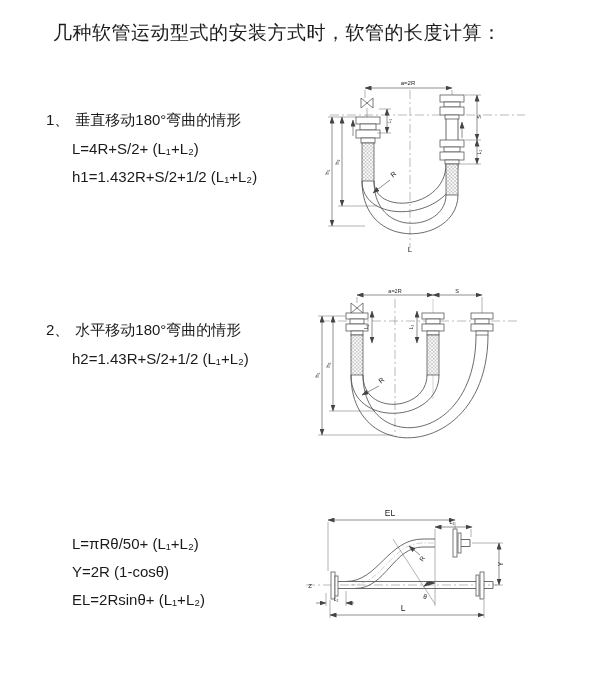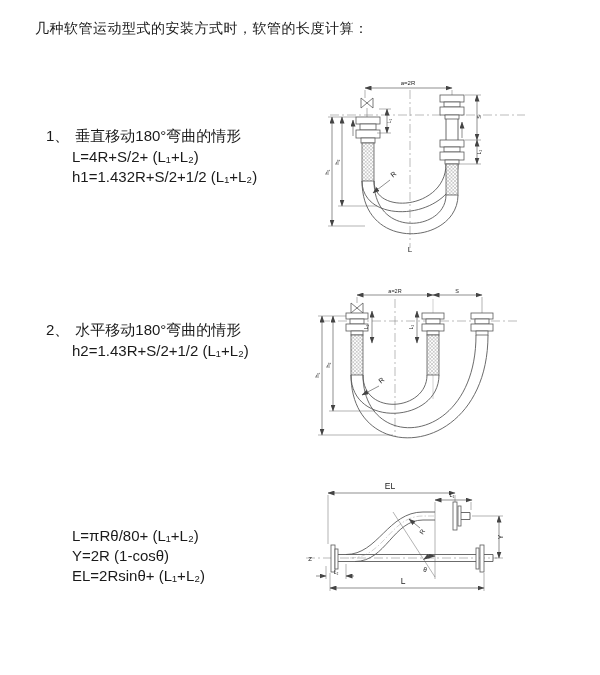--- a/index.html
+++ b/index.html
@@ -1,59 +1,59 @@
 <!DOCTYPE html>
 <html><head>
 <meta charset="utf-8">
 <style>
   html,body{margin:0;padding:0}
   body{
     width:600px;height:675px;background:#ffffff;position:relative;overflow:hidden;
     font-family:"Liberation Sans","DejaVu Sans",sans-serif;color:#1a1a1a;
   }
-  .title{position:absolute;left:35px;top:20px;font-size:14px;letter-spacing:.5px;white-space:nowrap}
+  .title{position:absolute;left:53px;top:20px;font-size:19px;letter-spacing:.5px;white-space:nowrap}
   .section{position:absolute;left:46px}
   .sec-head{font-size:15px;line-height:18px;white-space:nowrap}
   .sec-head .num{margin-right:6px}
-  .formula{font-size:15px;line-height:17px;margin:3px 0 0 26px;white-space:nowrap}
+  .formula{font-size:15px;line-height:17px;margin:11px 0 0 26px;white-space:nowrap}
   .diagram{position:absolute}
   svg{display:block}
   svg text{font-family:"Liberation Sans","DejaVu Sans",sans-serif;fill:#222}
   .part{stroke:#5a5a5a;stroke-width:.9;fill:none}
   .fit{stroke:#5a5a5a;stroke-width:.8;fill:#fff}
   .hatch1{stroke:#5a5a5a;stroke-width:.8;fill:url(#p1)}
   .hatch2{stroke:#5a5a5a;stroke-width:.8;fill:url(#p2)}
   .dim{stroke:#444;stroke-width:.6;fill:none}
   .ext{stroke:#555;stroke-width:.45;fill:none}
   .cl{stroke:#777;stroke-width:.5;fill:none;stroke-dasharray:9 3 2 3}
   .cl2{stroke:#888;stroke-width:.4;fill:none;stroke-dasharray:6 2 1.5 2}
   .thin{stroke:#888;stroke-width:.4;fill:none}
 </style>
 </head>
 <body>
 
 <div class="title">几种软管运动型式的安装方式时，软管的长度计算：</div>
 
-<div class="section" style="top:127px">
+<div class="section" style="top:111px">
   <div class="sec-head">
     <span class="num">1、</span><span>垂直移动180°弯曲的情形</span>
   </div>
   <div class="formula">L=4R+S/2+ (L₁+L₂)</div>
   <div class="formula">h1=1.432R+S/2+1/2 (L₁+L₂)</div>
 </div>
 
 <div class="section" style="top:321px">
   <div class="sec-head">
     <span class="num">2、</span><span>水平移动180°弯曲的情形</span>
   </div>
   <div class="formula">h2=1.43R+S/2+1/2 (L₁+L₂)</div>
 </div>
 
 <div class="section" style="top:524px">
-  <div class="formula">L=πRθ/80+ (L₁+L₂)</div>
+  <div class="formula">L=πRθ/50+ (L₁+L₂)</div>
   <div class="formula">Y=2R (1-cosθ)</div>
   <div class="formula">EL=2Rsinθ+ (L₁+L₂)</div>
 </div>
 
 <div class="diagram" style="left:315px;top:76px">
 <svg width="250" height="180" viewBox="0 0 250 180">
   <defs>
     <marker id="a1" markerUnits="userSpaceOnUse" markerWidth="7" markerHeight="5" refX="6.5" refY="2.5" orient="auto-start-reverse">
       <path d="M0,0 L7,2.5 L0,5 Z" fill="#444"></path>
     </marker>
@@ -232,21 +232,21 @@
     <text x="16.5" y="78" font-size="5.5" text-anchor="middle" transform="rotate(-90 16.5 78)">h₂</text>
   </g>
 
   <g>
     <line class="dim" x1="66" y1="99" x2="49" y2="108" marker-end="url(#a2)"></line>
     <text x="70" y="95" font-size="7" text-anchor="middle" transform="rotate(-40 70 95)">R</text>
   </g>
 </svg>
 </div>
 
-<div class="diagram" style="left:298px;top:476px">
+<div class="diagram" style="left:298px;top:503px">
 <svg width="300" height="145" viewBox="0 0 300 145">
   <defs>
     <marker id="a3" markerUnits="userSpaceOnUse" markerWidth="7" markerHeight="5" refX="6.5" refY="2.5" orient="auto-start-reverse">
       <path d="M0,0 L7,2.5 L0,5 Z" fill="#444"></path>
     </marker>
   </defs>
 
   <g>
     <path class="cl" d="M8,82 H199"></path>
     <text x="12" y="84.5" font-size="6" text-anchor="middle">Z</text>

